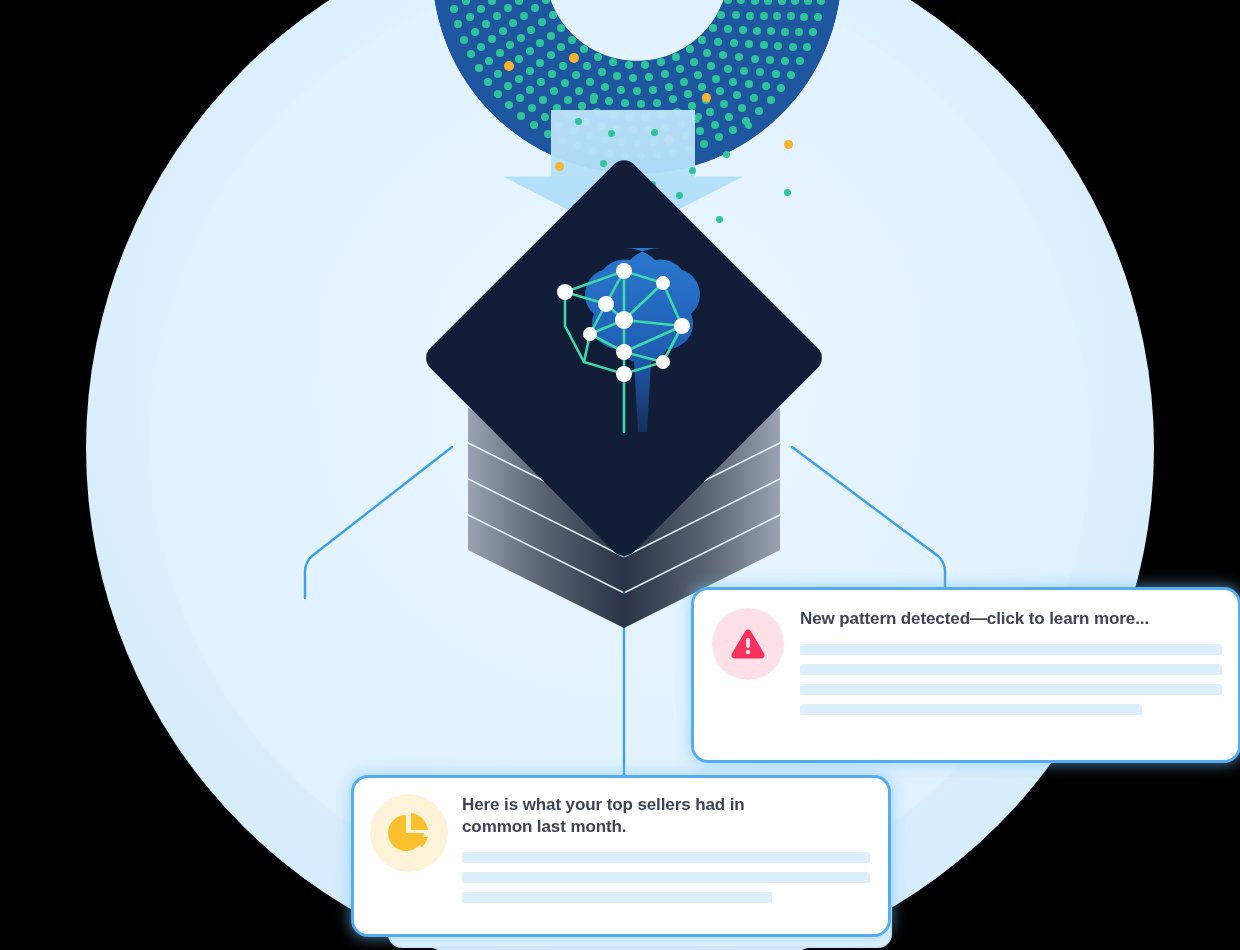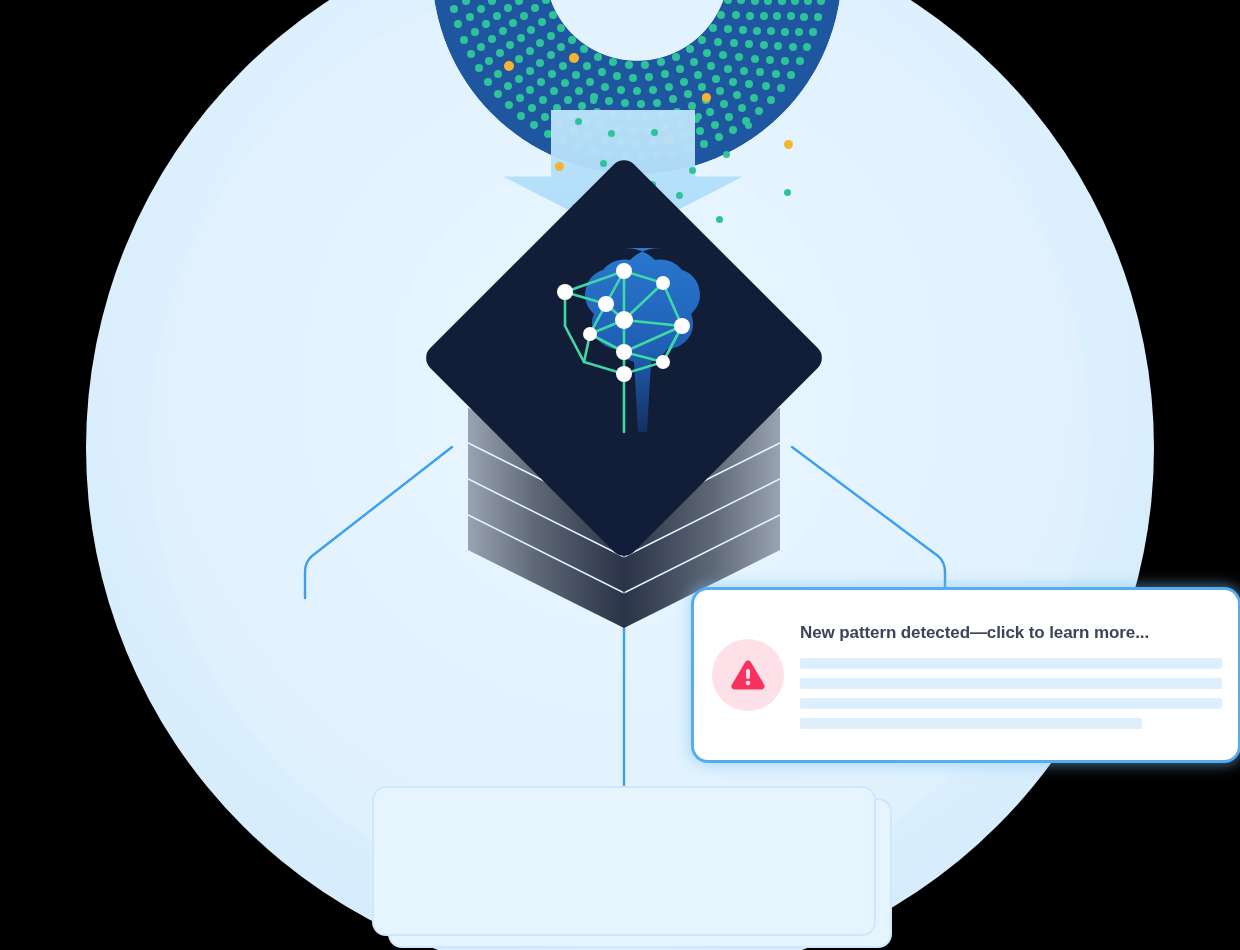--- a/index.html
+++ b/index.html
@@ -73,21 +73,21 @@
   
   #g-left{left:18px;top:582px;width:560px;height:170px;}
   #g-left .gh1{left:18px;top:18px;width:540px;height:150px;}
   #g-left .gh2{left:10px;top:10px;width:540px;height:150px;}
   #g-left .card{left:22px;top:10px;width:510px;height:116px;padding:18px 20px 18px 18px;}
 
   
   #g-right{left:694px;top:582px;width:546px;height:178px;}
   #g-right .gh1{left:24px;top:24px;width:510px;height:150px;}
   #g-right .gh2{left:14px;top:13px;width:510px;height:150px;}
-  #g-right .card{left:0px;top:8px;width:510px;height:134px;padding:18px 16px 18px 18px;align-items:center;}
+  #g-right .card{left:0px;top:8px;width:510px;height:134px;padding:18px 16px 18px 18px;}
 
   
   #g-bottom{left:352px;top:772px;width:540px;height:178px;}
   #g-bottom .gh1{left:36px;top:26px;width:500px;height:146px;}
   #g-bottom .gh2{left:20px;top:14px;width:500px;height:146px;}
   #g-bottom .card{left:2px;top:6px;width:500px;height:124px;padding:16px 18px 16px 16px;}
 </style>
 </head>
 <body>
 
@@ -403,15 +403,30 @@
         <div class="ph" style="width:100%;"></div>
         <div class="ph" style="width:100%;"></div>
         <div class="ph" style="width:81%;"></div>
       </div>
     </div>
   </div>
 
   <div class="cardgroup" id="g-bottom">
     <div class="ghost gh1"></div>
     <div class="ghost gh2"></div>
+    <div class="card">
+      <div class="card-icon" style="width:78px;height:78px;background:#fdf3d9;margin-right:14px;">
+        <svg width="46" height="46" viewBox="0 0 46 46">
+          <path fill="#fbc02d" d="M21 5v18h18c0 9.9-8.1 18-18 18S3 32.9 3 23 11.1 5 21 5z" transform="translate(-1,0)"></path>
+          <path fill="#fbc02d" d="M25 3c9 .9 16.1 8 17 17H25V3z"></path>
+          <path fill="#fbc02d" d="M42 25c-.5 5-2.8 9.4-6.3 12.6L25 27h17z"></path>
+        </svg>
+      </div>
+      <div class="card-body">
+        <div class="card-title" style="font-size:17px;line-height:22px;max-width:300px;">Here is what your top sellers had in common last month.</div>
+        <div class="ph" style="width:100%;margin-top:14px;"></div>
+        <div class="ph" style="width:100%;"></div>
+        <div class="ph" style="width:76%;"></div>
+      </div>
+    </div>
   </div>
 
 </div>
 
 </body></html>

